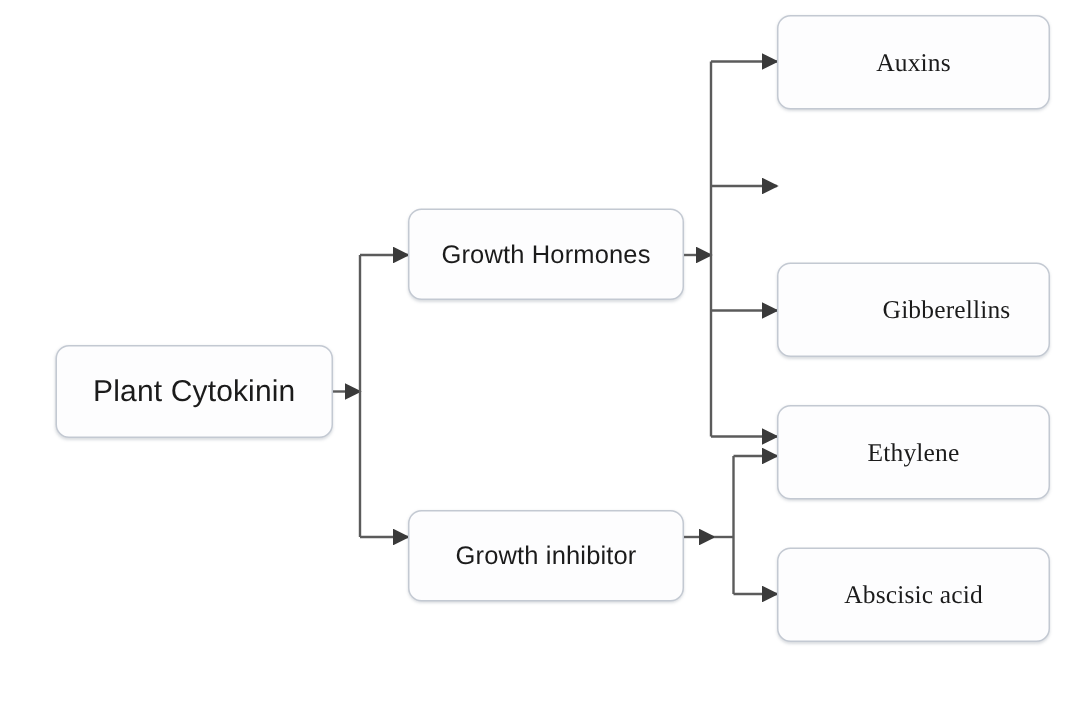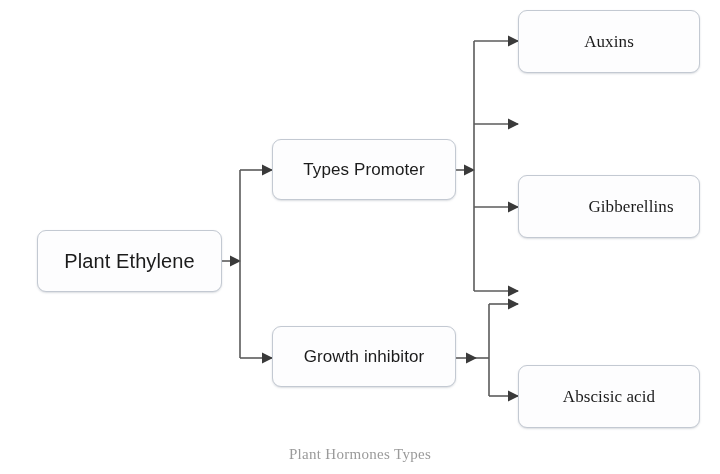--- a/index.html
+++ b/index.html
@@ -32,21 +32,21 @@
   }
   .node-root {
     left: 37px;  top: 230px;  width: 185px; height: 62px;
     font-size: 20px;
   }
   .node-mid {
     width: 184px; height: 61px;
     font-size: 17px;
   }
   .node-mid.promoter { left: 272px; top: 139px; }
-  .node-mid.inhibitor { left: 272px; top: 326px; }
+  .node-mid.inhibitor { left: 272px; top: 340px; }
   .node-leaf {
     left: 518px;
     width: 182px; height: 63px;
     font-size: 17px;
     font-family: Liberation Serif, serif;
   }
   .node-leaf.l0 { top: 10px; }
   .node-leaf.l1 { top: 93px; }
   .node-leaf.l2 { top: 175px; padding-left: 44px; }
   .node-leaf.l3 { top: 270px; }
@@ -100,29 +100,29 @@
       <path d="M 474 291 L 518 291" marker-end="url(#arrow)"></path>
 
       <path d="M 456 358 L 476 358" marker-end="url(#arrow)"></path>
       <path d="M 489 304 L 489 396"></path>
       <path d="M 476 358 L 489 358"></path>
       <path d="M 489 304 L 518 304" marker-end="url(#arrow)"></path>
       <path d="M 489 396 L 518 396" marker-end="url(#arrow)"></path>
     </g>
   </svg>
 
-  <div class="node node-root">Plant Ethylene</div>
+  <div class="node node-root">Plant Cytokinin</div>
 
-  <div class="node node-mid promoter">Types Promoter</div>
+  <div class="node node-mid promoter">Growth Hormones</div>
 
   <div class="node node-mid inhibitor">Growth inhibitor</div>
 
   <div class="node node-leaf l0">Auxins</div>
 
 
   <div class="node node-leaf l2">Gibberellins</div>
 
+  <div class="node node-leaf l3">Ethylene</div>
 
   <div class="node node-leaf l4">Abscisic acid</div>
 
-  <div class="caption">Plant Hormones Types</div>
 
 </div>
 
 </body></html>

